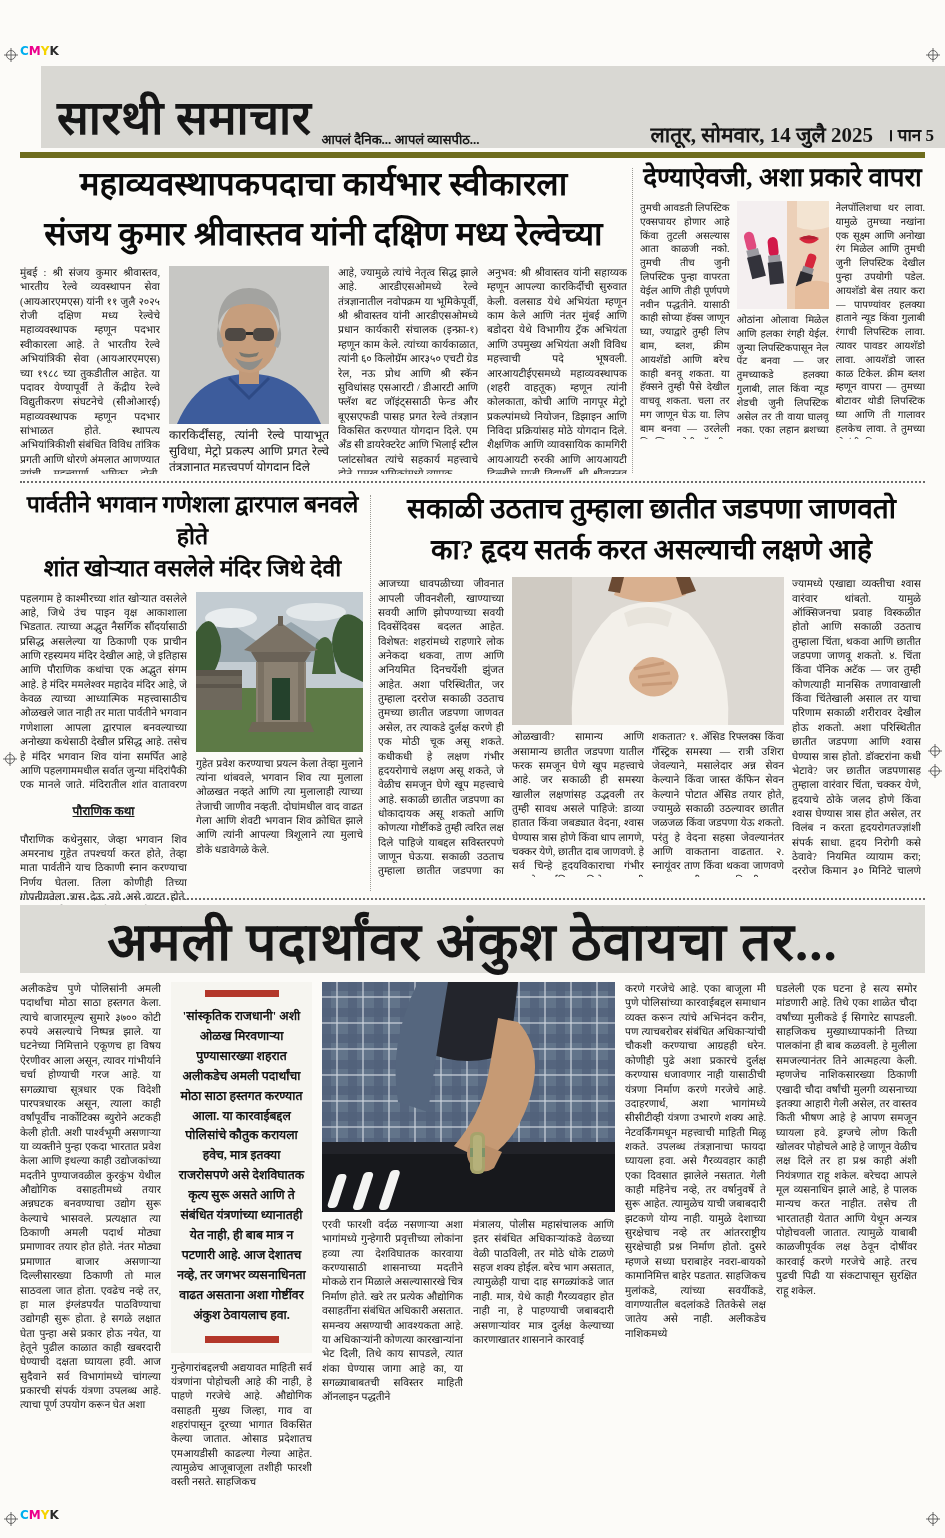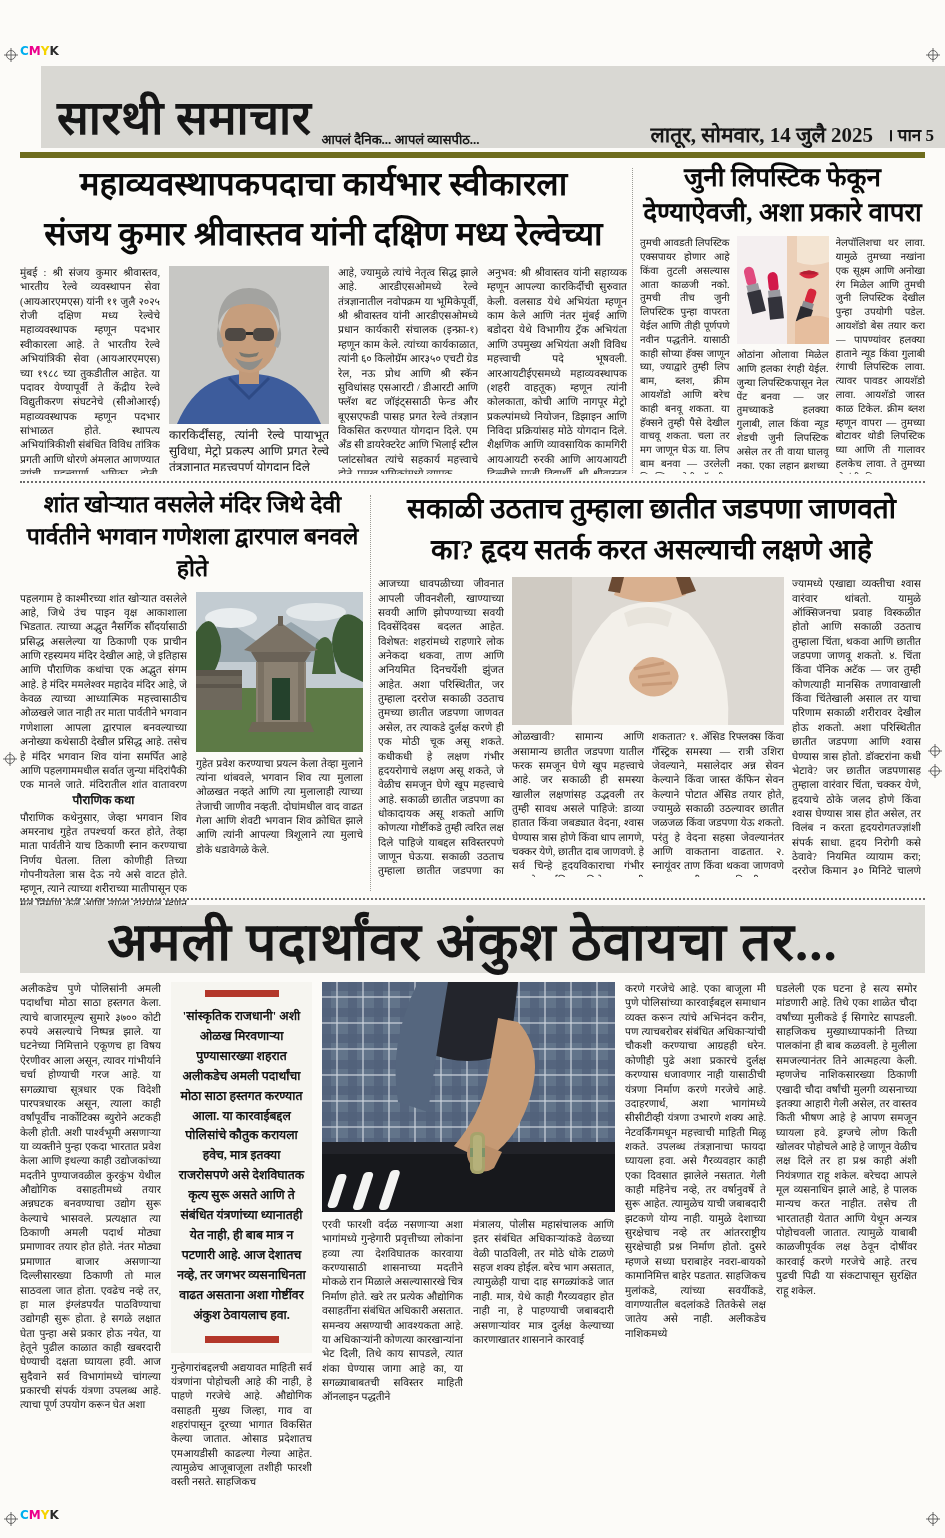--- a/index.html
+++ b/index.html
@@ -22,21 +22,21 @@
   .hl{font-weight:900;text-align:center;color:#0a0a0a;}
   .hl-railway{font-size:33px;line-height:1.5;}
   .hl-lipstick{font-size:26px;line-height:1.35;}
   .hl-temple{font-size:23px;line-height:1.4;}
   .hl-heart{font-size:28px;line-height:1.45;}
   .drugs-band{left:20px;top:905px;width:905px;height:68px;background:#dcdbd6;display:flex;align-items:center;justify-content:center;}
   .drugs-band .t{font-size:53px;font-weight:900;letter-spacing:1px;white-space:nowrap;}
   
   .col{font-size:10.4px;line-height:1.38;text-align:justify;overflow:hidden;}
   .caption{font-size:12px;line-height:1.35;text-align:justify;margin-top:3px;overflow:hidden;}
-  .subhead{font-size:12px;font-weight:700;text-align:center;margin:3px 0;}
+  .subhead{font-size:12px;font-weight:700;text-align:center;margin:14px 0;text-decoration:underline;}
   .dotsep{border-top:2px dotted #6a6a6a;height:0;}
   .vdot{border-left:1px dotted #9a9a94;width:0;}
   .flexrow{display:flex;}
   
   .pullquote{background:#f6f5f0;padding:4px 6px 8px 6px;}
   .pq-bar{width:74px;height:7px;background:#b3372a;margin:4px auto 10px auto;}
   .pq-bar.bot{margin:10px auto 2px auto;}
   .pq-text{font-size:12.3px;font-weight:700;line-height:1.62;text-align:center;}
   .photo{display:block;}
 </style>
@@ -94,21 +94,20 @@
       </div>
       <div class="col" style="width:146px;height:208px">आहे, ज्यामुळे त्यांचे नेतृत्व सिद्ध झाले आहे. आरडीएसओमध्ये रेल्वे तंत्रज्ञानातील नवोपक्रम या भूमिकेपूर्वी, श्री श्रीवास्तव यांनी आरडीएसओमध्ये प्रधान कार्यकारी संचालक (इन्फ्रा-१) म्हणून काम केले. त्यांच्या कार्यकाळात, त्यांनी ६० किलोग्रॅम आर३५० एचटी ग्रेड रेल, नऊ प्रोथ आणि श्री स्कॅन सुविधांसह एसआरटी / डीआरटी आणि फ्लॅश बट जॉइंट्ससाठी फेन्ड और बूएसएफडी पासह प्रगत रेल्वे तंत्रज्ञान विकसित करण्यात योगदान दिले. एम अँड सी डायरेक्टरेट आणि भिलाई स्टील प्लांटसोबत त्यांचे सहकार्य महत्त्वाचे होते. प्रमुख भूमिकांमध्ये व्यापक</div>
       <div class="col" style="width:146px;height:208px">अनुभव: श्री श्रीवास्तव यांनी सहाय्यक म्हणून आपल्या कारकिर्दीची सुरुवात केली. वलसाड येथे अभियंता म्हणून काम केले आणि नंतर मुंबई आणि बडोदरा येथे विभागीय ट्रॅक अभियंता आणि उपमुख्य अभियंता अशी विविध महत्त्वाची पदे भूषवली. आरआयटीईएसमध्ये महाव्यवस्थापक (शहरी वाहतूक) म्हणून त्यांनी कोलकाता, कोची आणि नागपूर मेट्रो प्रकल्पांमध्ये नियोजन, डिझाइन आणि निविदा प्रक्रियांसह मोठे योगदान दिले. शैक्षणिक आणि व्यावसायिक कामगिरी आयआयटी रुरकी आणि आयआयटी दिल्लीचे माजी विद्यार्थी, श्री श्रीवास्तव यांनी अमेरिकेतील मेरीलँड विद्यापीठातून एमबीए केले आहे.</div>
     </div>
   </div>
 
   <div class="vdot abs" style="left:632px;top:168px;height:305px"></div>
 
   <div class="abs" style="left:640px;top:160px;width:285px;height:318px">
     <div class="hl hl-lipstick">
-      <div>जुनी लिपस्टिक फेकून</div>
       <div>देण्याऐवजी, अशा प्रकारे वापरा</div>
     </div>
     <div class="flexrow" style="gap:7px;margin-top:6px;height:238px">
       <div class="col" style="width:90px;height:238px;font-size:10px">तुमची आवडती लिपस्टिक एक्सपायर होणार आहे किंवा तुटली असल्यास आता काळजी नको. तुमची तीच जुनी लिपस्टिक पुन्हा वापरता येईल आणि तीही पूर्णपणे नवीन पद्धतीने. यासाठी काही सोप्या हॅक्स जाणून घ्या, ज्याद्वारे तुम्ही लिप बाम, ब्लश, क्रीम आयशॅडो आणि बरेच काही बनवू शकता. या हॅक्सने तुम्ही पैसे देखील वाचवू शकता. चला तर मग जाणून घेऊ या. लिप बाम बनवा — उरलेली लिपस्टिक थोडी व्हॅसलीन किंवा नारळाच्या तेलात मिसळा. ते एका लहान डब्यात घाला आणि थंड होऊ द्या.</div>
       <div style="width:92px">
         <svg class="photo" width="92" height="108" viewBox="0 0 92 108">
           <rect width="92" height="108" fill="#f4eff0"></rect>
           <path d="M50,0 h42 v108 h-42 z" fill="#ecd0b8"></path>
           <path d="M60,0 h32 v26 q-18,6 -32,0 Z" fill="#f3e4d2"></path>
           <path d="M62,38 q10,-7 20,0 q-10,9 -20,0 Z" fill="#d6263c"></path>
@@ -133,22 +132,22 @@
         <div class="col" style="height:124px;margin-top:4px;font-size:10px">ओठांना ओलावा मिळेल आणि हलका रंगही येईल. जुन्या लिपस्टिकपासून नेल पेंट बनवा — जर तुमच्याकडे हलक्या गुलाबी, लाल किंवा न्यूड शेडची जुनी लिपस्टिक असेल तर ती वाया घालवू नका. एका लहान ब्रशच्या मदतीने, लिपस्टिक तुमच्या नखांवर हलक्या बेस कोटप्रमाणे लावा. त्यावर पारदर्शक</div>
       </div>
       <div class="col" style="width:90px;height:238px;font-size:10px">नेलपॉलिशचा थर लावा. यामुळे तुमच्या नखांना एक सूक्ष्म आणि अनोखा रंग मिळेल आणि तुमची जुनी लिपस्टिक देखील पुन्हा उपयोगी पडेल. आयशॅडो बेस तयार करा — पापण्यांवर हलक्या हाताने न्यूड किंवा गुलाबी रंगाची लिपस्टिक लावा. त्यावर पावडर आयशॅडो लावा. आयशॅडो जास्त काळ टिकेल. क्रीम ब्लश म्हणून वापरा — तुमच्या बोटावर थोडी लिपस्टिक घ्या आणि ती गालावर हलकेच लावा. ते तुमच्या बोटांनी मिसळा. तुम्हाला एक नैसर्गिक आणि चमकदार लूक मिळेल.</div>
     </div>
   </div>
 
   <div class="dotsep abs" style="left:20px;top:481px;width:905px"></div>
 
   <div class="abs" style="left:20px;top:489px;width:345px;height:405px">
     <div class="hl hl-temple">
+      <div>पार्वतीने भगवान गणेशला द्वारपाल बनवले होते</div>
       <div>शांत खोऱ्यात वसलेले मंदिर जिथे देवी</div>
-      <div>पार्वतीने भगवान गणेशला द्वारपाल बनवले होते</div>
     </div>
     <div class="flexrow" style="gap:9px;margin-top:6px;height:330px">
       <div style="width:167px">
         <div class="col" style="height:196px">पहलगाम हे काश्मीरच्या शांत खोऱ्यात वसलेले आहे, जिथे उंच पाइन वृक्ष आकाशाला भिडतात. त्याच्या अद्भुत नैसर्गिक सौंदर्यासाठी प्रसिद्ध असलेल्या या ठिकाणी एक प्राचीन आणि रहस्यमय मंदिर देखील आहे, जे इतिहास आणि पौराणिक कथांचा एक अद्भुत संगम आहे. हे मंदिर ममलेश्वर महादेव मंदिर आहे, जे केवळ त्याच्या आध्यात्मिक महत्त्वासाठीच ओळखले जात नाही तर माता पार्वतीने भगवान गणेशाला आपला द्वारपाल बनवल्याच्या अनोख्या कथेसाठी देखील प्रसिद्ध आहे. तसेच हे मंदिर भगवान शिव यांना समर्पित आहे आणि पहलगाममधील सर्वात जुन्या मंदिरांपैकी एक मानले जाते. मंदिरातील शांत वातावरण आणि आजूबाजूला पसरलेले नैसर्गिक सौंदर्य भाविकांना एक अद्भुत शांतीचा अनुभव देते. दगडांनी बांधलेले हे प्राचीन मंदिर साधेपणा आणि भव्यतेचा अद्भुत संगम सादर करते. या मंदिराची सर्वात खास गोष्ट म्हणजे स्थानिक लोककथा आणि पौराणिक मान्यतेनुसार, याच ठिकाणी देवी पार्वतीने तिच्या शरीराच्या मातीपासून भगवान गणेशाची निर्मिती केली आणि त्यांना तिच्या खोलीचा द्वारपाल म्हणून नियुक्त केले.</div>
         <div class="subhead">पौराणिक कथा</div>
         <div class="col" style="height:112px">पौराणिक कथेनुसार, जेव्हा भगवान शिव अमरनाथ गुहेत तपश्चर्या करत होते, तेव्हा माता पार्वतीने याच ठिकाणी स्नान करण्याचा निर्णय घेतला. तिला कोणीही तिच्या गोपनीयतेला त्रास देऊ नये असे वाटत होते. म्हणून, त्याने त्याच्या शरीराच्या मातीपासून एक मूल निर्माण केले आणि त्याला द्वारपाल म्हणून नियुक्त केले. आई पार्वतीने मुलाला आत कोणालाही येऊ देऊ नये अशी आज्ञा केली. वेळ निघून गेला आणि भगवान शिव तपश्चर्येवरून परतले. जेव्हा त्यांनी</div>
       </div>
       <div style="width:167px">
         <svg class="photo" width="167" height="160" viewBox="0 0 167 160">
           <rect width="167" height="100" fill="#c3ccd2"></rect>

